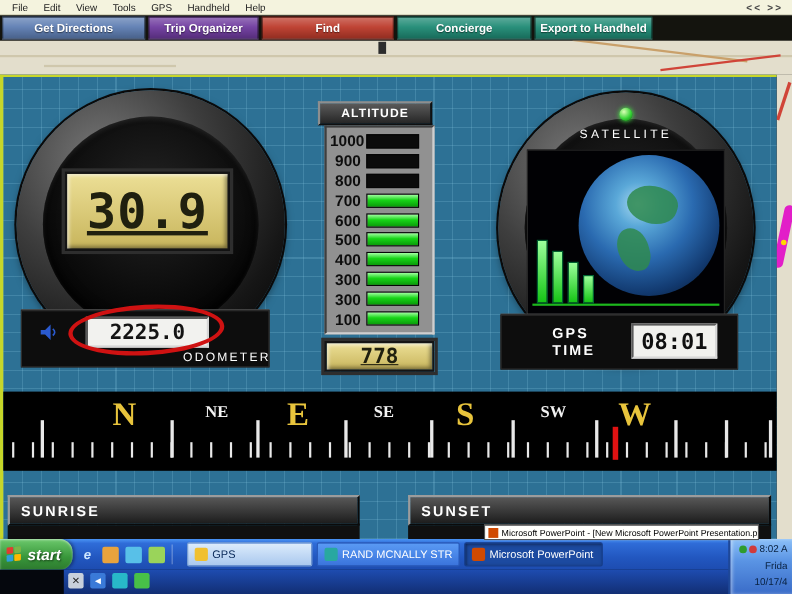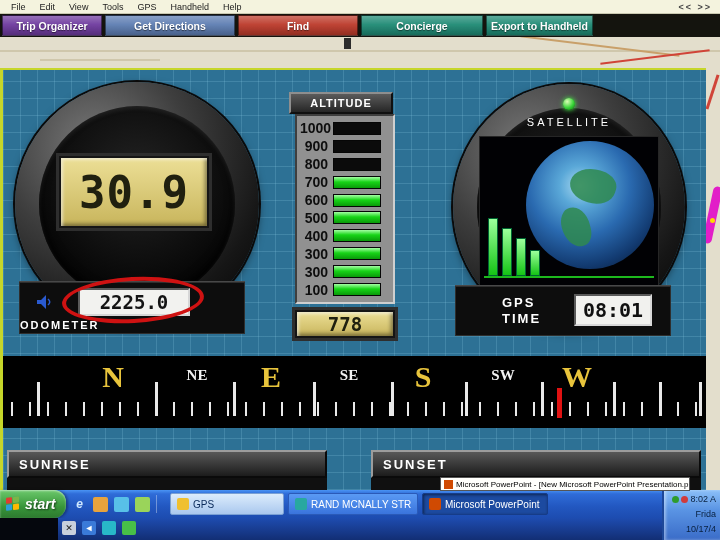--- a/index.html
+++ b/index.html
@@ -44,33 +44,33 @@
   .gauge { position:absolute; border-radius:50%;
     background:radial-gradient(circle at 32% 26%, #787878 0%, #3e3e3e 38%, #161616 72%, #000 100%);
     box-shadow:0 0 0 2px #0a0a0a, 0 3px 8px rgba(0,0,0,.5); }
   .gauge-face { position:absolute; left:24px; top:24px; right:24px; bottom:24px; border-radius:50%;
     background:radial-gradient(circle at 50% 38%, #242424, #040404 75%);
     box-shadow:inset 0 2px 5px rgba(255,255,255,.1), inset 0 -5px 10px #000; }
   .speed-gauge { left:12px; top:12px; width:244px; height:244px; }
   .lcd { background:linear-gradient(180deg,#ecdf96,#c8b55c); border:2px solid #151515;
     box-shadow:inset 2px 2px 3px rgba(255,255,255,.55), inset -2px -2px 4px rgba(0,0,0,.45), 0 0 0 3px #2e2e2e;
     display:flex; align-items:center; justify-content:center; color:#20200f; font-weight:bold;
-    font-family:"DejaVu Sans Mono",monospace; }
+    font-family:"DejaVu Sans Mono",monospace;text-decoration:underline; }
   .speed-lcd { position:absolute; left:44px; top:74px; width:150px; height:72px; font-size:44px; letter-spacing:1px; }
   .speed-label { position:absolute; left:0; top:160px; width:244px; text-align:center; color:#fff;
     font-weight:bold; font-size:15px; letter-spacing:5px; }
 
   .odo-panel { position:absolute; left:16px; top:212px; width:226px; height:52px; background:#0d0d0d;
     border:1px solid #2e2e2e; box-shadow:0 -1px 0 #484848; z-index:5; }
   .speaker-icon { position:absolute; left:16px; top:10px; width:18px; height:18px; }
   .odo-box { position:absolute; left:58px; top:5px; width:112px; height:28px; background:#f2f2ef;
     border:2px solid; border-color:#5a5a5a #d6d6d6 #d6d6d6 #5a5a5a; display:flex; align-items:center;
     justify-content:center; font-weight:bold; font-size:19px; color:#141414; font-family:"DejaVu Sans Mono",monospace; }
-  .odo-label { position:absolute; left:0; top:36px; width:226px; text-align:left; color:#fff;
-    font-weight:bold; font-size:11px; letter-spacing:2px; }
+  .odo-label { position:absolute; left:0; top:36px; width:226px; text-align:right; color:#fff;
+    font-weight:normal; font-size:11px; letter-spacing:2px; }
   .red-ellipse { position:absolute; left:42px; top:-6px; width:142px; height:46px; border:4px solid #cf1212;
     border-radius:50%; transform:rotate(-3deg); z-index:6; pointer-events:none; }
 
   .alt-header { position:absolute; left:286px; top:22px; width:104px; height:22px;
     background:linear-gradient(180deg,#5b5b5b,#262626); border:2px solid; border-color:#8e8e8e #101010 #101010 #8e8e8e;
     color:#fff; font-weight:bold; font-size:11px; letter-spacing:1px; display:flex; align-items:center; justify-content:center; }
   .alt-body { position:absolute; left:292px; top:44px; width:100px; height:190px; background:#919191;
     border:2px solid; border-color:#3e3e3e #cfcfcf #cfcfcf #3e3e3e; display:flex; flex-direction:column;
     justify-content:space-evenly; padding:2px 3px; }
   .alt-row { display:flex; align-items:center; height:15px; }
@@ -178,22 +178,22 @@
         <span class="menu-item">View</span>
         <span class="menu-item">Tools</span>
         <span class="menu-item">GPS</span>
         <span class="menu-item">Handheld</span>
         <span class="menu-item">Help</span>
       </div>
     <div class="menu-arrows">&lt;&lt;  &gt;&gt;</div>
   </div>
 
   <div class="toolbar" id="toolbar">
+      <div class="tb-btn" style="width: 130px; background-color: rgb(93, 125, 178);">Get Directions</div>
       <div class="tb-btn" style="width: 100px; background-color: rgb(110, 58, 158);">Trip Organizer</div>
-      <div class="tb-btn" style="width: 130px; background-color: rgb(93, 125, 178);">Get Directions</div>
       <div class="tb-btn" style="width: 120px; background-color: rgb(188, 58, 42);">Find</div>
       <div class="tb-btn" style="width: 122px; background-color: rgb(30, 138, 116);">Concierge</div>
       <div class="tb-btn" style="width: 107px; background-color: rgb(30, 138, 116);">Export to Handheld</div>
     </div>
 
   <div class="map-strip">
     <div class="map-line l1"></div>
     <div class="map-line l2"></div>
     <div class="map-line l3"></div>
     <div class="map-line l4"></div>

